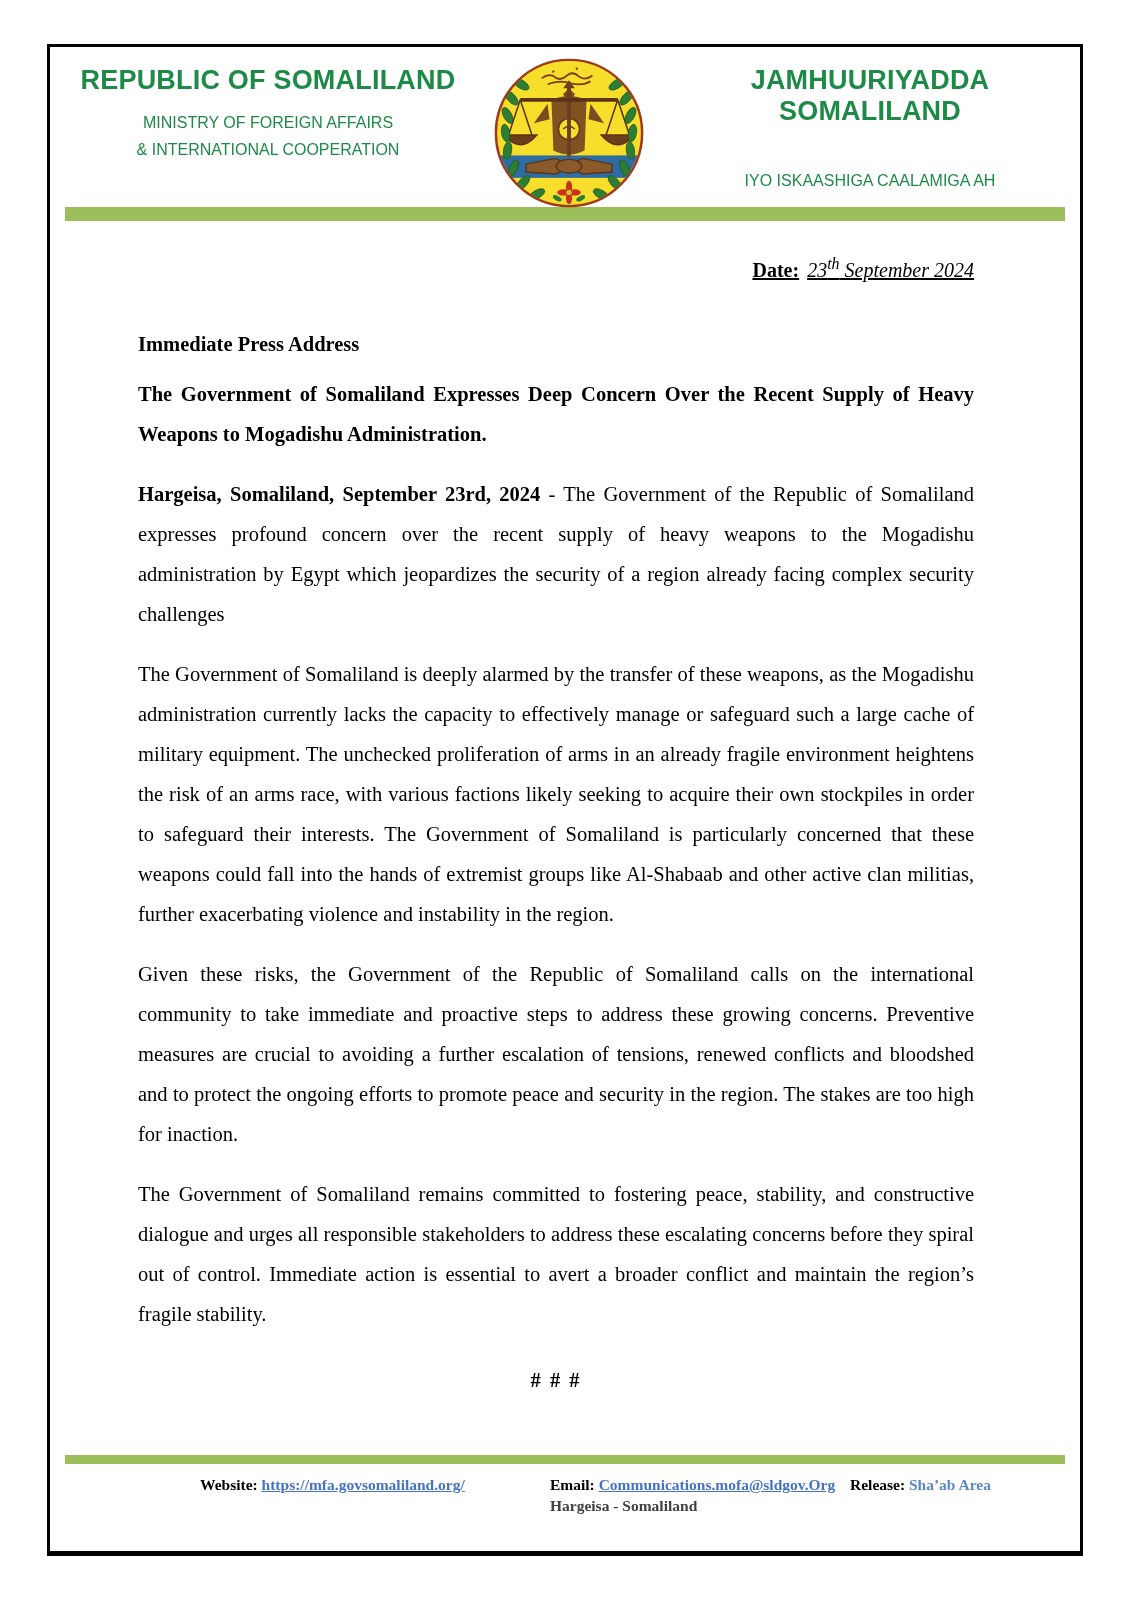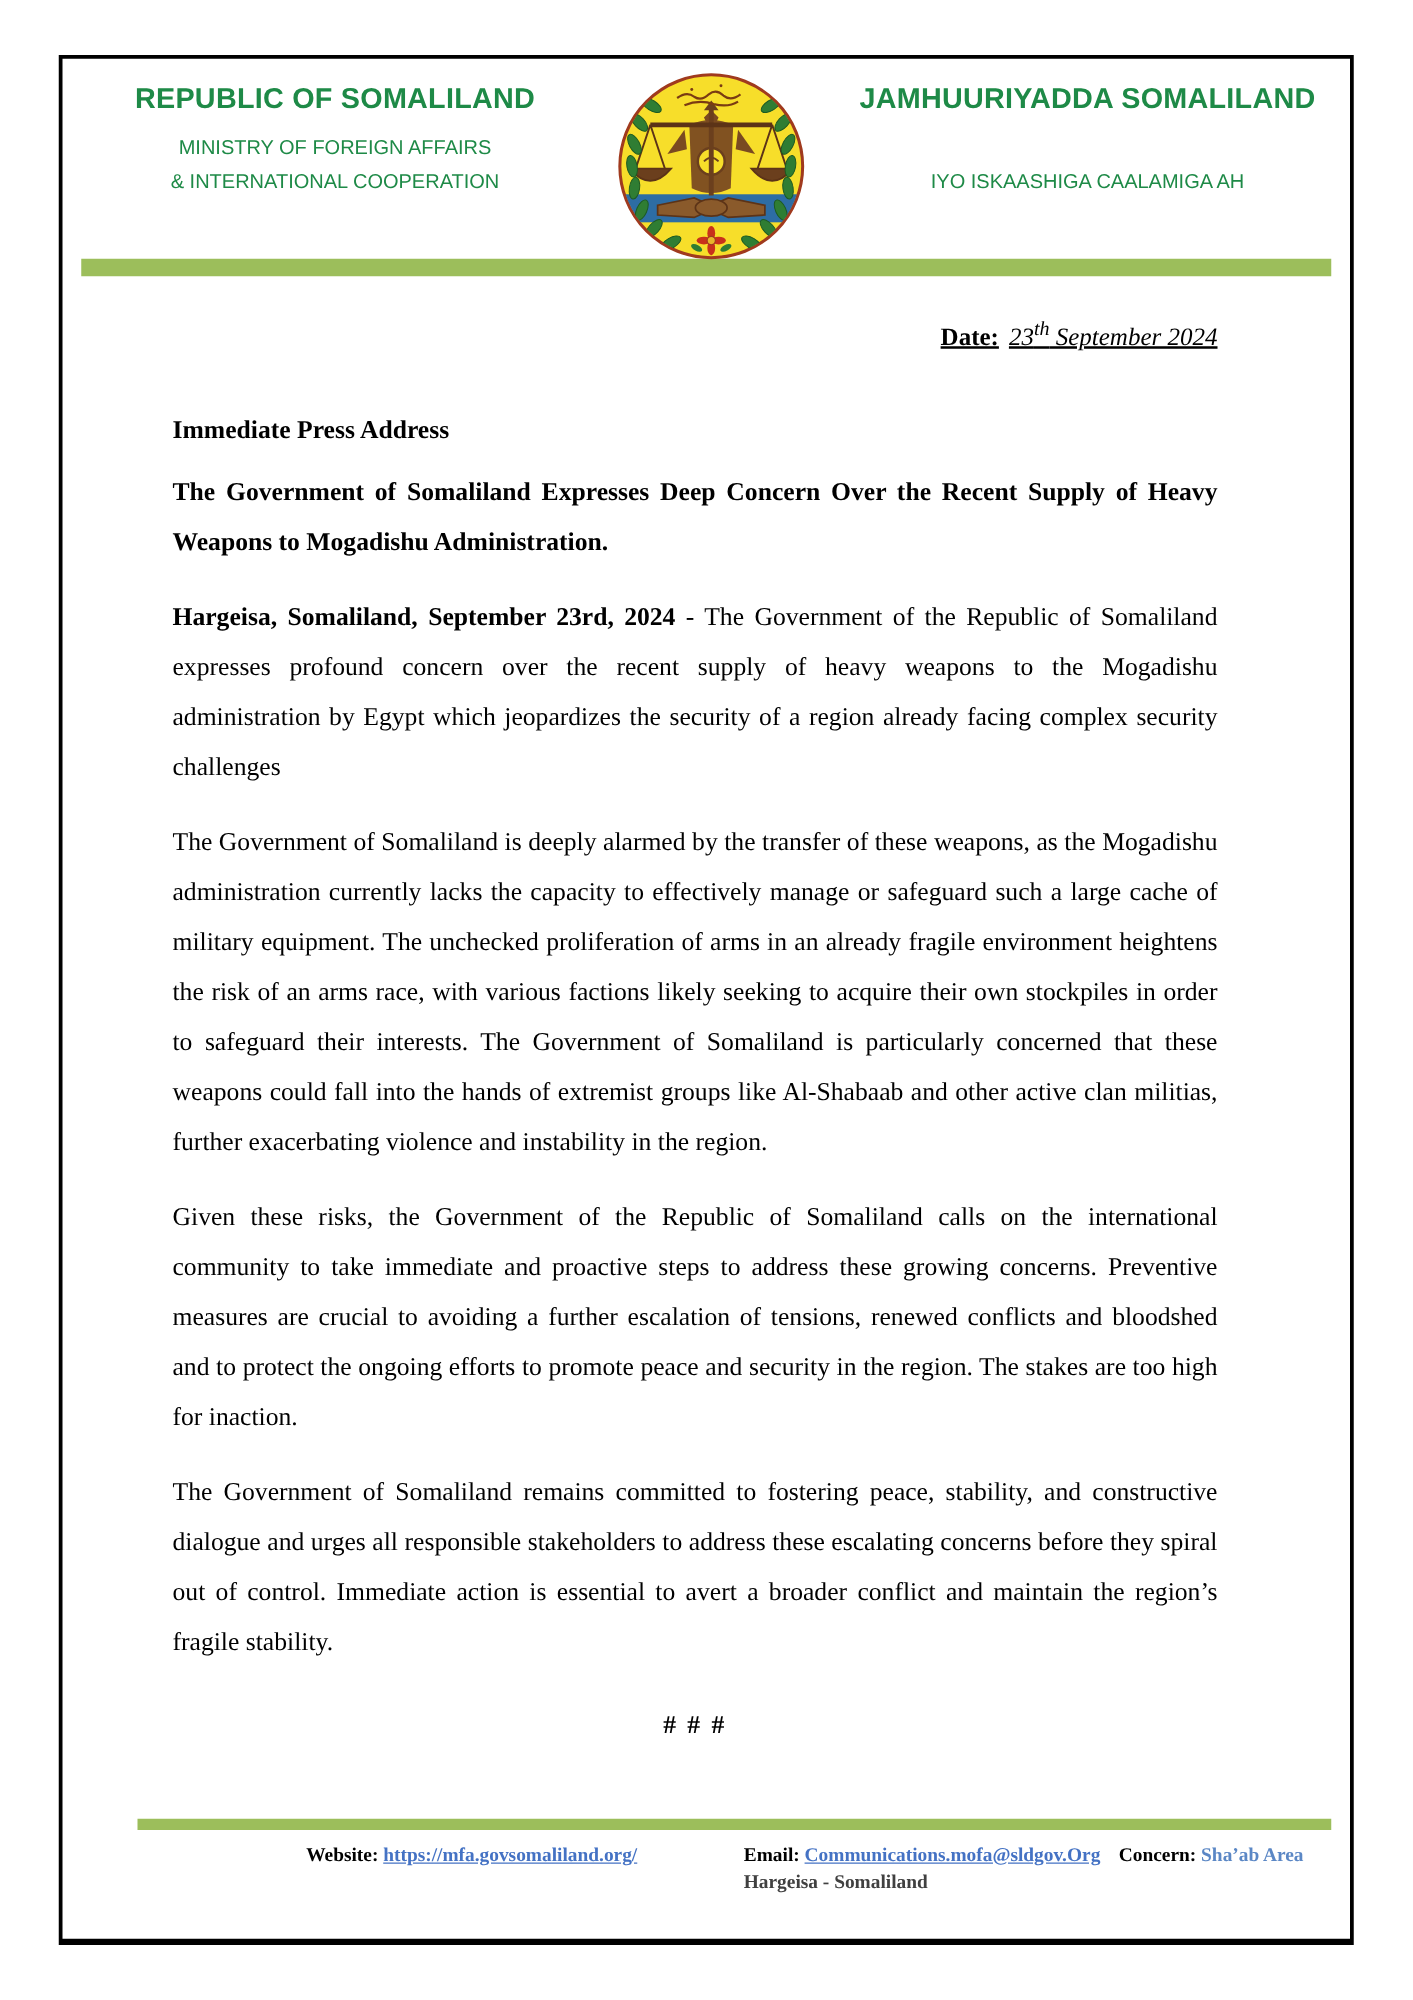--- a/index.html
+++ b/index.html
@@ -5,21 +5,21 @@
   html,body{margin:0;padding:0;background:#ffffff;}
   .canvas{position:relative;width:1130px;height:1600px;background:#ffffff;overflow:hidden;}
   .page{position:absolute;left:47px;top:44px;width:1036px;height:1512px;
         border:3px solid #000;border-bottom-width:5px;background:#fff;box-sizing:border-box;}
 
   
   .header{display:flex;align-items:flex-start;justify-content:space-between;
           padding:16px 10px 0 18px;height:132px;}
   .hcol{width:400px;text-align:center;
         font-family:"Liberation Sans","DejaVu Sans",sans-serif;color:#1E8A47;}
-  .hcol .htitle{font-size:23px;font-weight:bold;letter-spacing:.2px;margin-top:2px;}
+  .hcol .htitle{font-size:27px;font-weight:bold;letter-spacing:.2px;margin-top:2px;}
   .hcol .hsub{font-size:16px;line-height:27px;margin-top:13px;}
   .emblem-wrap{width:156px;height:156px;flex:none;margin-top:-8px;position:relative;z-index:2;}
 
   
   .bar{background:#9CBE5B;margin:0 15px;}
   .bar.top{height:14px;margin-top:12px;}
   .bar.bottom{height:9px;}
 
   
   .date-line{text-align:right;padding-right:106px;margin-top:34px;
@@ -32,21 +32,21 @@
   .doc-body{padding:42px 106px 0 88px;
             font-family:"Liberation Serif","DejaVu Serif",serif;font-size:20.5px;
             color:#000;line-height:40px;}
   .doc-body p{margin:0 0 20px 0;text-align:justify;}
   p.intro{font-weight:bold;text-align:left;margin-bottom:10px;}
   p.headline{font-weight:bold;}
   .lead{font-weight:bold;}
   p.endmark{text-align:center;font-weight:bold;letter-spacing:2px;margin-top:26px;}
 
   
-  .footer{position:absolute;left:0;right:0;bottom:36px;padding-left:45px;}
+  .footer{position:absolute;left:0;right:0;bottom:36px;}
   .footer-row{display:flex;align-items:flex-start;padding:12px 40px 0 150px;
               font-family:"Liberation Serif","DejaVu Serif",serif;font-size:15.5px;font-weight:bold;}
   .fcol{flex:none;}
   .fcol.website{width:350px;}
   .fcol.email{width:300px;}
   .flabel{color:#000;}
   a.flink{color:#4472C4;text-decoration:underline;cursor:pointer;}
   .fblue{color:#5B87C5;}
   .email-line2{color:#404040;margin-top:3px;}
 </style>
@@ -175,20 +175,20 @@
           <a class="flink">https://mfa.govsomaliland.org/</a>
         </div>
         <div class="fcol email">
           <div>
             <span class="flabel">Email:</span>
             <a class="flink">Communications.mofa@sldgov.Org</a>
           </div>
           <div class="email-line2">Hargeisa - Somaliland</div>
         </div>
         <div class="fcol address">
-          <span class="flabel">Concern:</span>
+          <span class="flabel">Release:</span>
           <span class="fblue">Sha’ab Area</span>
         </div>
       </div>
     </div>
 
   </div>
 </div>
 
 </body></html>

